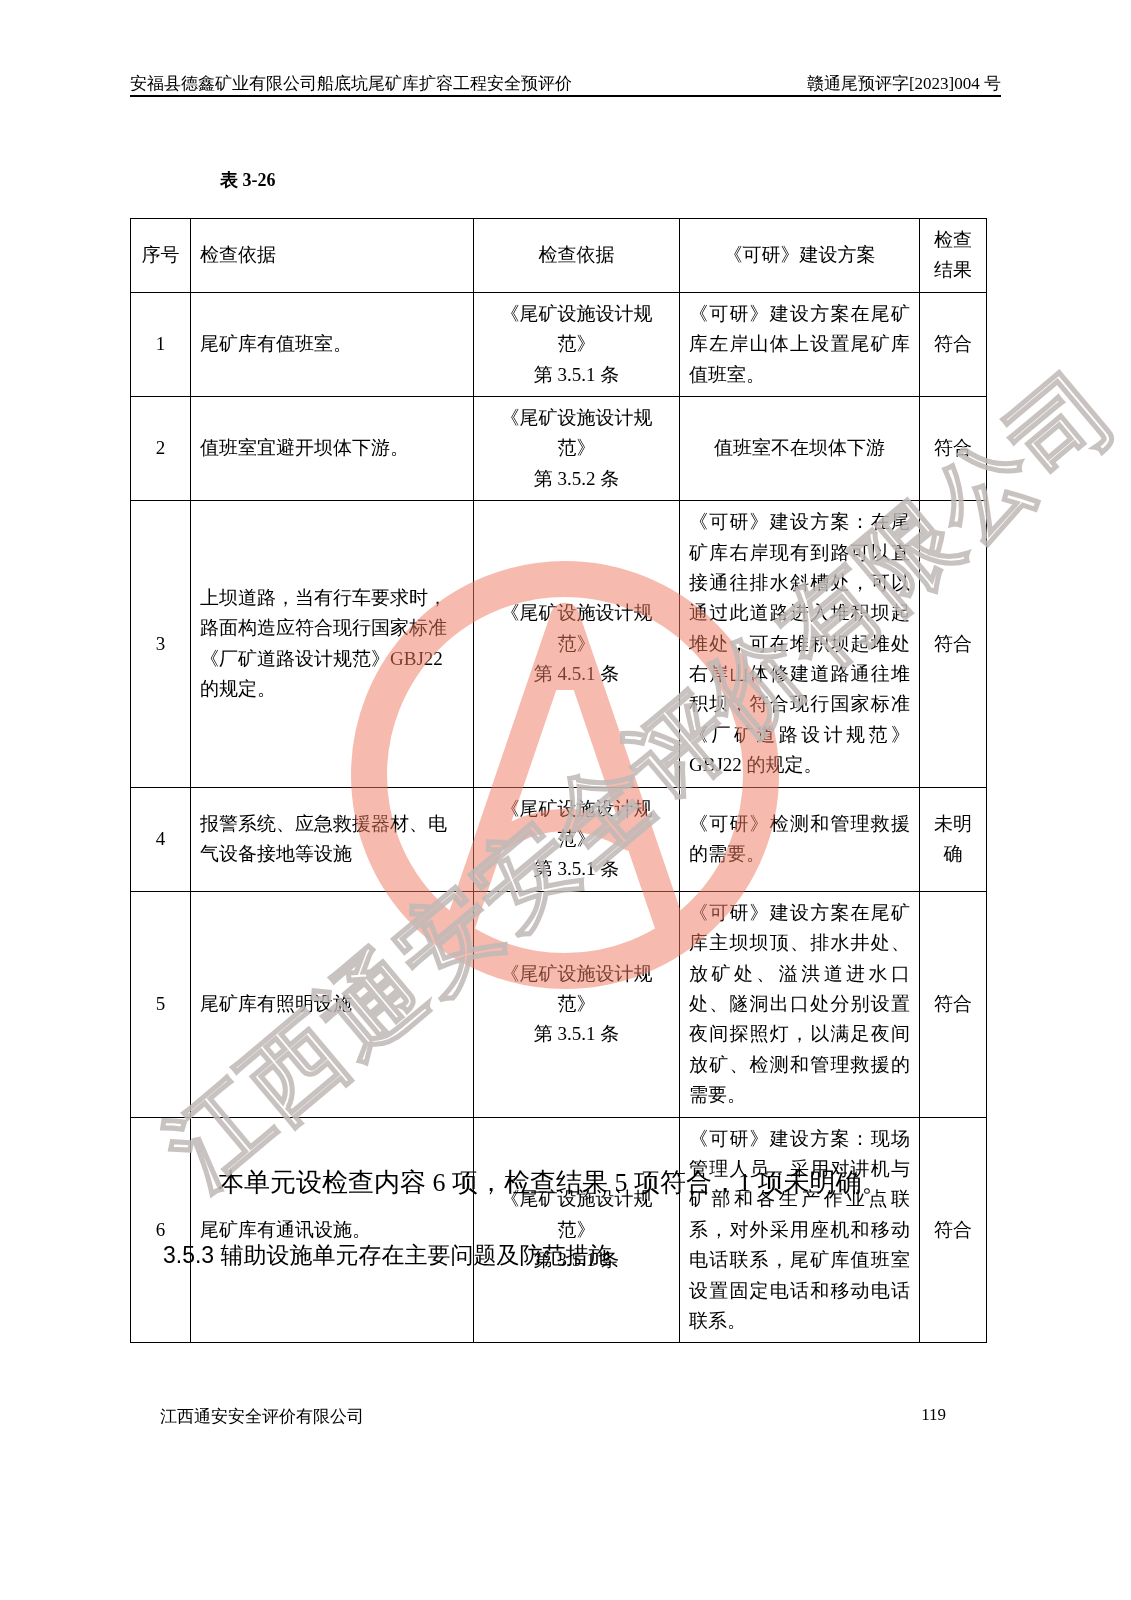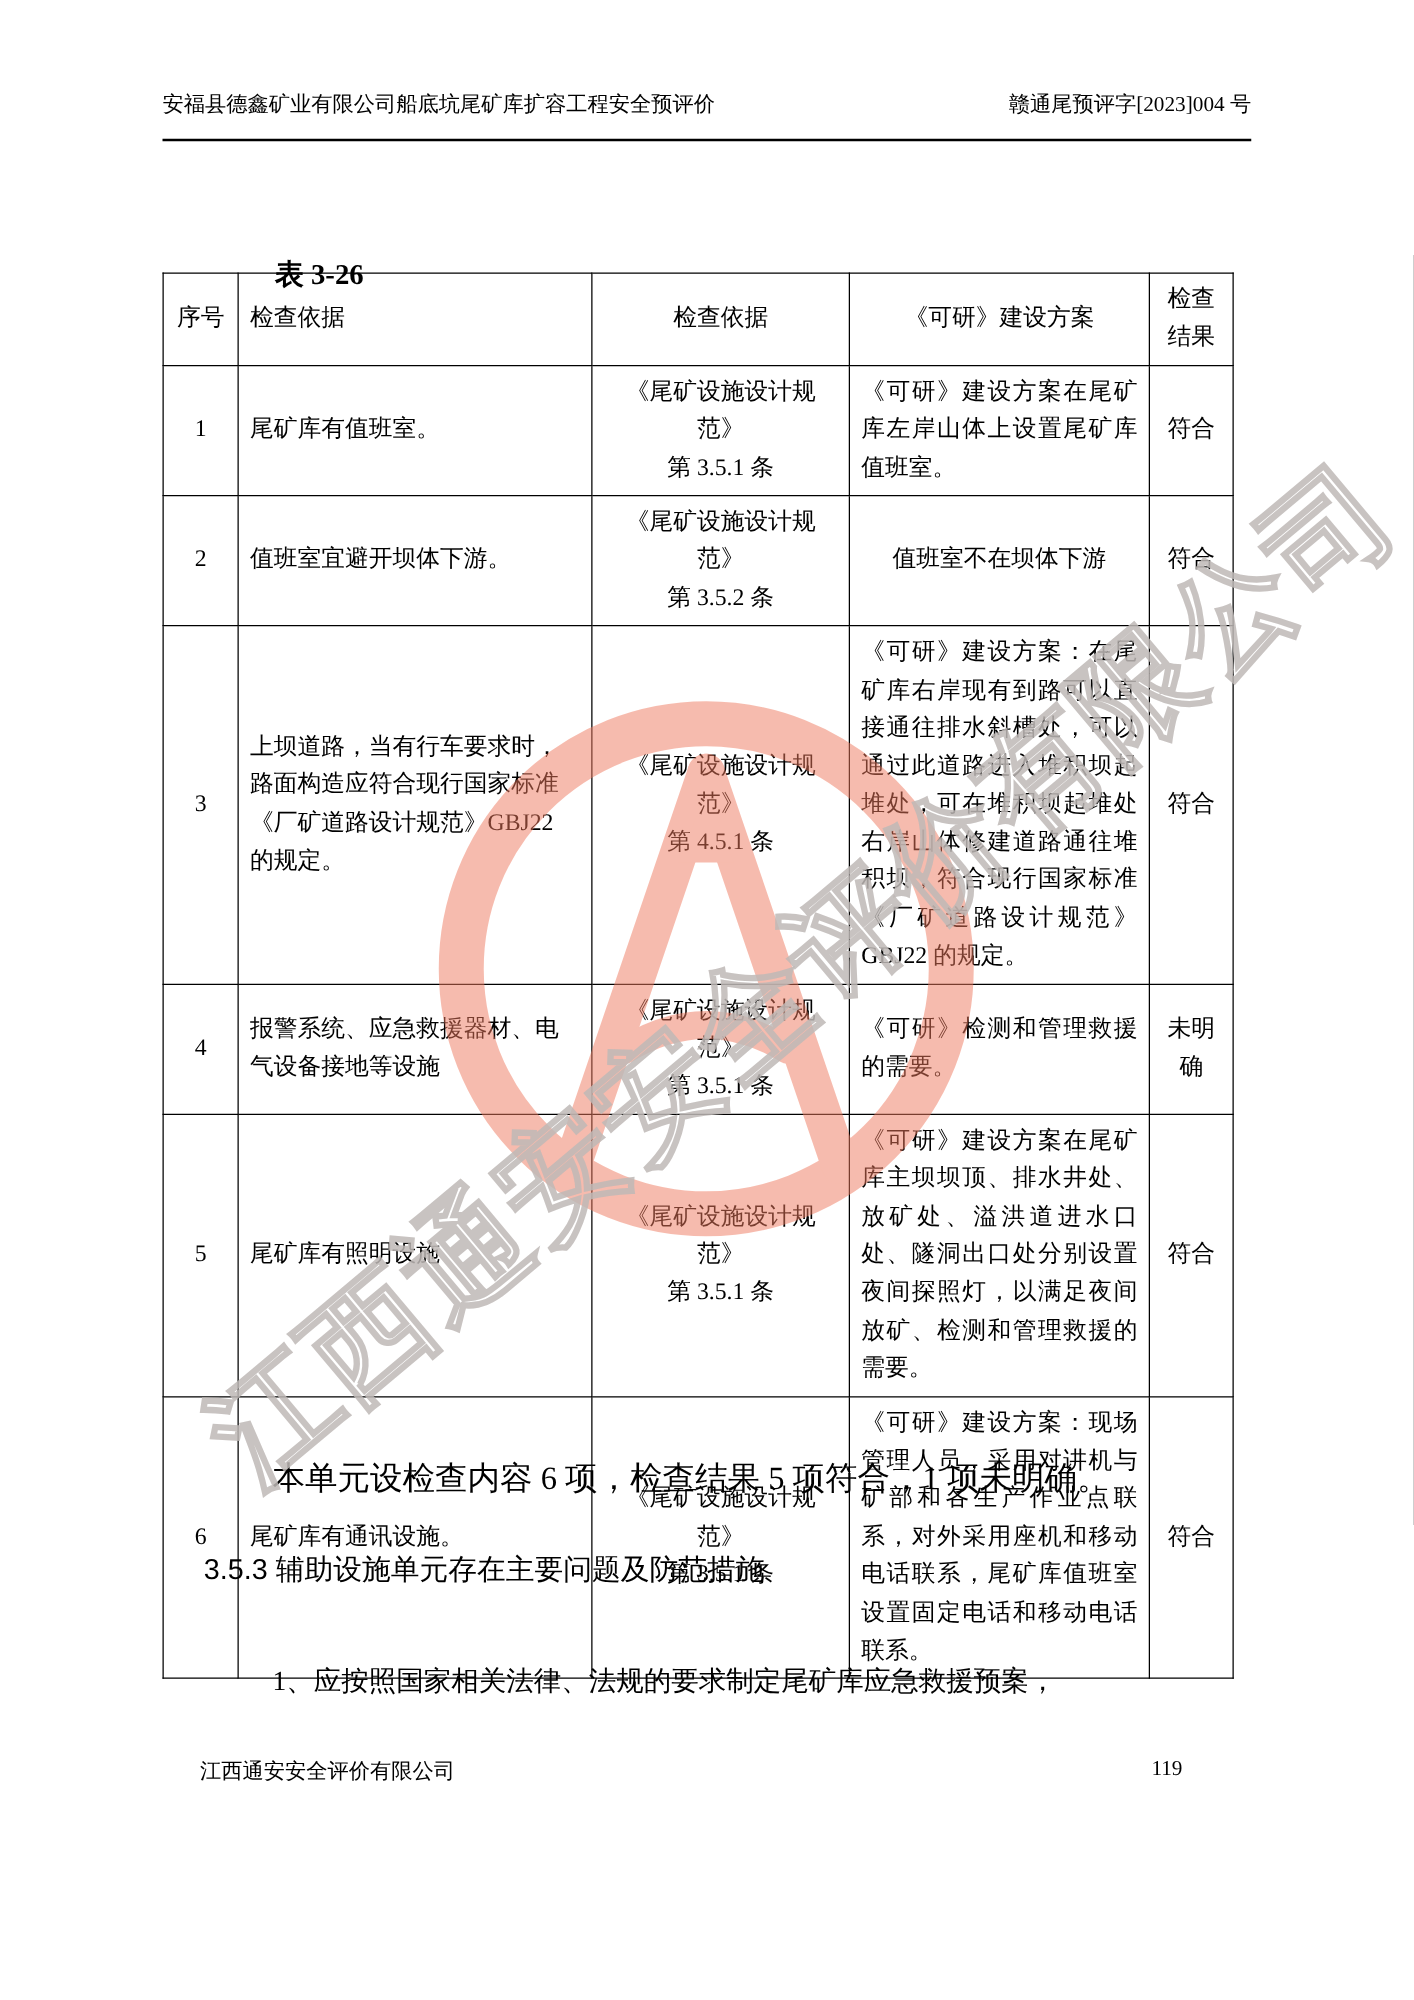--- a/index.html
+++ b/index.html
@@ -14,31 +14,30 @@
     color: #000;
     overflow: hidden;
   }
   
   .doc-header {
     position: absolute;
     left: 130px; right: 130px; top: 72px;
     display: flex;
     justify-content: space-between;
     font-size: 17px;
-    padding-bottom: 16px;
+    padding-bottom: 0;
     border-bottom: 2px solid #000;
   }
   
   .table-caption {
     position: absolute;
     left: 130px; right: 150px; top: 168px;
     display: flex;
-    font-size: 23px;
+    font-size: 18px;
     font-weight: bold;
-    margin-top: 36px;
   }
   .table-caption .tbl-label { margin-left: 90px; }
   .table-caption .tbl-title { flex: 1; text-align: center; }
   
   table.check-table {
     position: absolute;
     left: 130px; top: 218px;
     width: 856px;
     border-collapse: collapse;
     table-layout: fixed;
@@ -217,21 +216,20 @@
         <td class="plan">《可研》建设方案：现场管理人员，采用对讲机与矿部和各生产作业点联系，对外采用座机和移动电话联系，尾矿库值班室设置固定电话和移动电话联系。</td>
         <td class="result">符合</td>
       </tr>
     </tbody>
   </table>
 
   <div class="summary-line">本单元设检查内容 6 项，检查结果 5 项符合，1 项未明确。</div>
 
   <div class="section-heading">3.5.3 辅助设施单元存在主要问题及防范措施</div>
 
-  <div class="body-paragraph">1、应按照国家相关法律、法规的要求制定尾矿库应急救援预案，</div>
 
   <div class="doc-footer">
     <span>江西通安安全评价有限公司</span>
     <span>119</span>
   </div>
 
   <div class="watermark">
     <svg class="wm-logo" width="470" height="470" viewBox="0 0 470 470">
       <circle cx="235" cy="235" r="196" fill="none" stroke="#ef7a5f" stroke-width="36"></circle>
       <path d="M235 78 L128 392" fill="none" stroke="#ef7a5f" stroke-width="30" stroke-linecap="round"></path>

